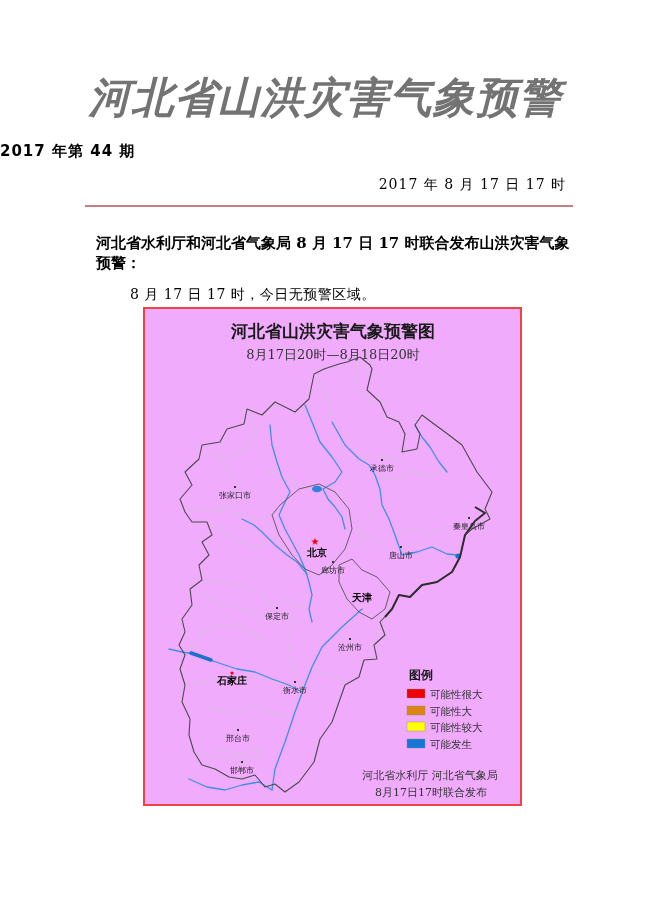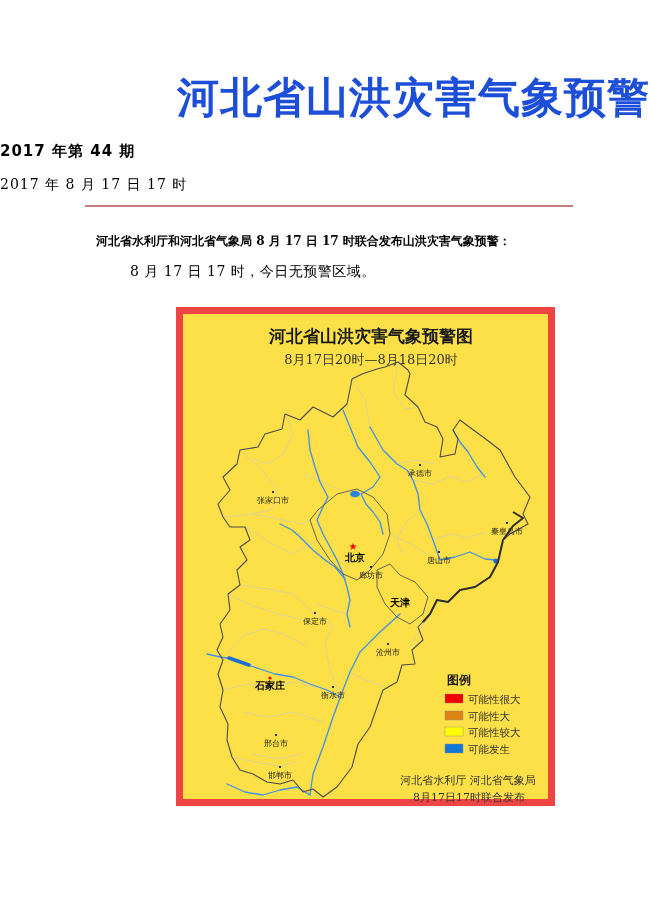--- a/index.html
+++ b/index.html
@@ -4,64 +4,65 @@
 <style>
   * { margin:0; padding:0; box-sizing:border-box; }
   html,body { background:#ffffff; }
   body {
     width:650px; height:919px;
     font-family:"DejaVu Serif","Liberation Serif",serif;
     color:#000; overflow:hidden; position:relative;
   }
   .doc-title {
     margin-top:70px;
-    text-align:right;
+    text-align:center;
     font-size:42px;
     font-weight:bold;
-    color:#1d4ed8;
+    color:#737373;
     letter-spacing:1px;
     font-family:"DejaVu Serif","Liberation Serif",serif;
+    font-style:italic;
   }
   .issue-line {
     margin-top:16px;
     text-align:left;
     font-size:15px;
     font-weight:bold;
     font-family:"DejaVu Sans","Liberation Sans",sans-serif;
     letter-spacing:1px;
   }
   .date-line {
     margin-top:15px;
+    text-align:right;
     padding-right:84px;
     font-size:14px;
     letter-spacing:1px;
   }
   .red-rule {
     margin:11px 77px 0 85px;
     height:2px;
     background:#c97e7e;
   }
   .lead-para {
     margin:27px 78px 0 96px;
-    font-size:12px;
+    font-size:15px;
     font-weight:bold;
     line-height:1.3;
   }
   .body-para {
     margin:13px 78px 8px 130px;
     font-size:14px;
     letter-spacing:0.5px;
   }
   .map-wrap {
     position:absolute;
     left:143px; top:307px;
     width:379px; height:499px;
-    border:7px solid #ef4444;
-    background:#fde047;
-    margin-left:33px;
+    border:2px solid #ef4444;
+    background:#f0abfc;
   }
   .map-wrap svg { display:block; }
   svg text { font-family:"DejaVu Serif","Liberation Serif",serif; }
   .map-title-t { font-size:17px; font-weight:bold; fill:#1a1a1a; }
   .map-sub-t { font-size:13px; fill:#333; }
   .city-t { font-size:8px; fill:#222; }
   .city-big-t { font-size:10px; font-weight:bold; fill:#000; }
   .legend-title-t { font-size:12px; font-weight:bold; fill:#1a1a1a; }
   .legend-t { font-size:10.5px; fill:#333; }
   .attr-t { font-size:11px; fill:#333; }

